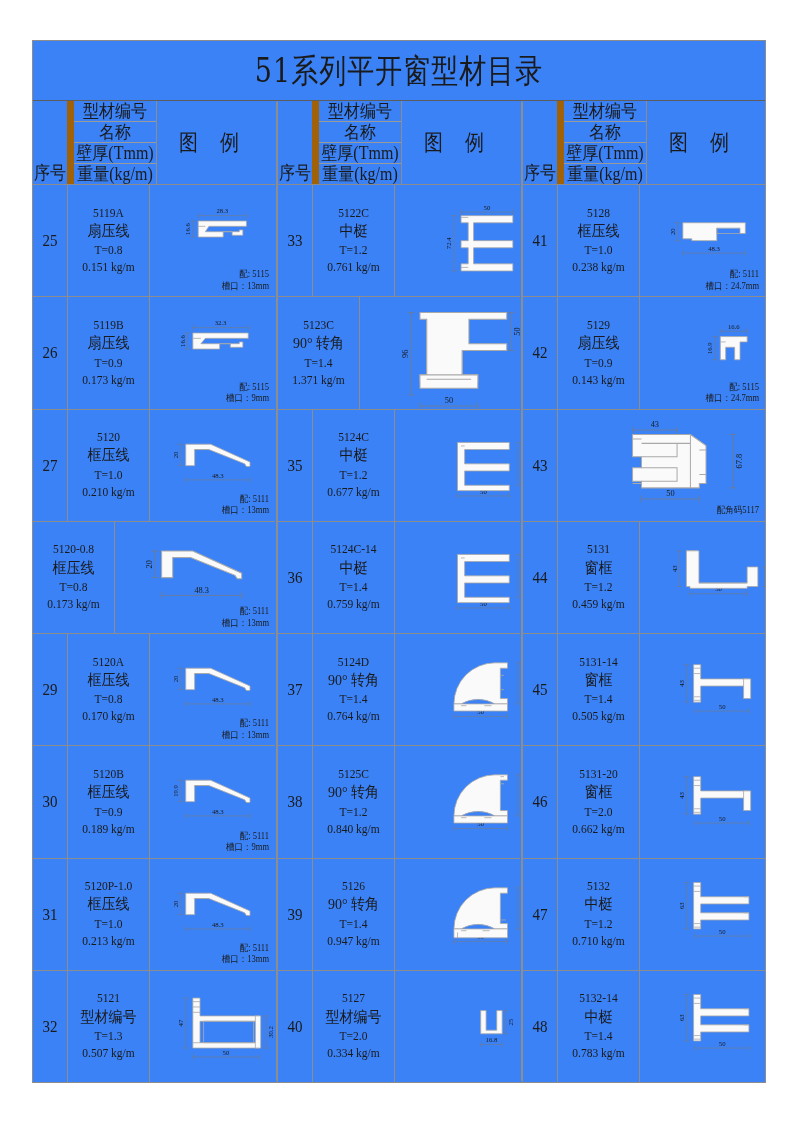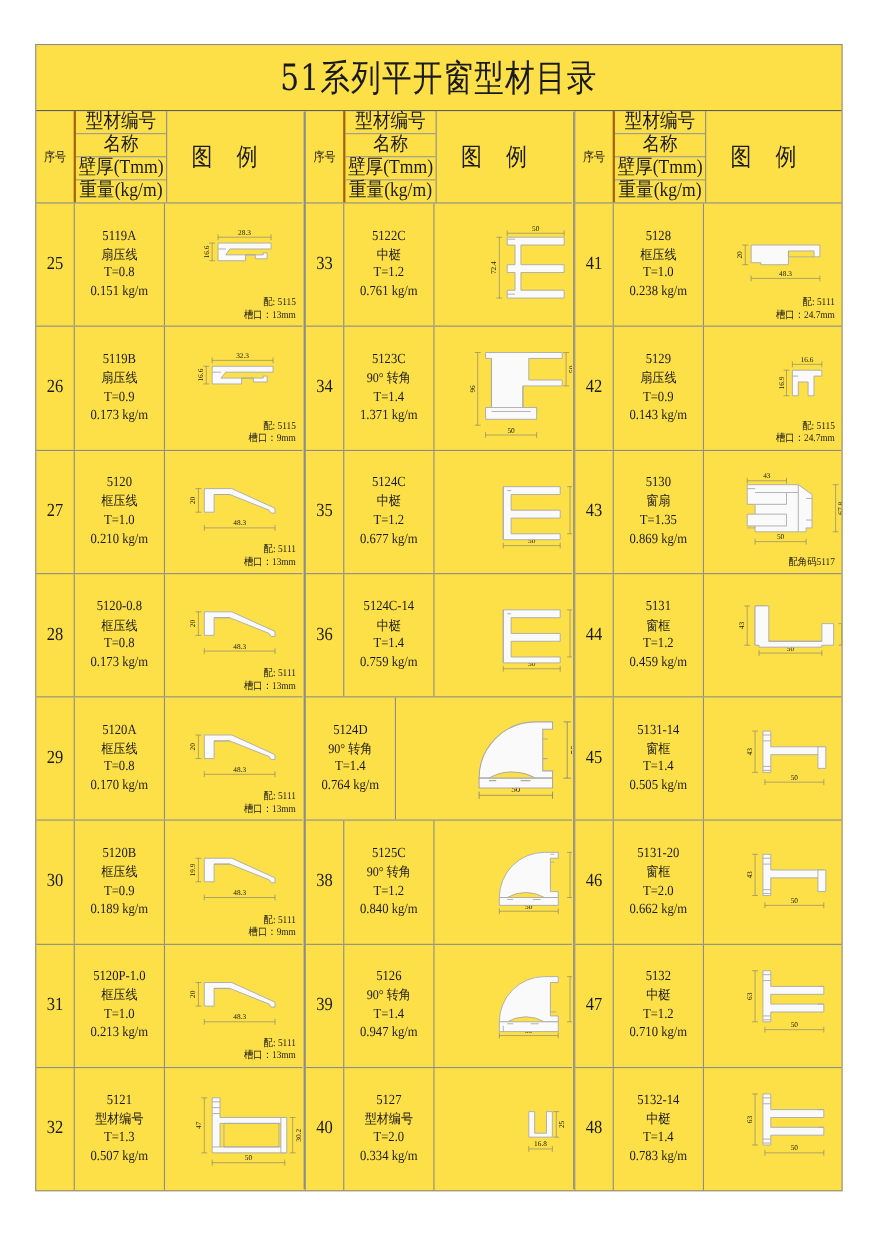--- a/index.html
+++ b/index.html
@@ -6,21 +6,21 @@
   body{
     width:800px;height:1131px;background:#ffffff;
     font-family:"Liberation Serif","DejaVu Serif",serif;
     color:#1a1a1a;-webkit-font-smoothing:none;
   }
   .page{position:relative;width:800px;height:1131px;overflow:hidden;}
 
   
   .frame{
     position:absolute;left:32px;top:40px;width:734px;height:1043px;
-    border:1px solid #8d8d8d;box-sizing:border-box;background:#fde047;
+    border:1px solid #8d8d8d;box-sizing:border-box;background:#3b82f6;
   }
   .title-band{
     height:60px;box-sizing:border-box;
     border-bottom:1.6px solid #5d5d5d;
     display:flex;align-items:center;justify-content:center;
   }
   .doc-title{
     font-size:27px;letter-spacing:1px;font-weight:400;
     font-family:"DejaVu Serif","Liberation Serif",serif;
     transform:scaleY(1.22);
@@ -28,23 +28,23 @@
 
   
   .panels{display:flex;height:981px;}
   .panel{flex:1 1 0;display:flex;flex-direction:column;}
   .panel + .panel{border-left:1px solid #8d8d8d;margin-left:2px;box-shadow:-2px 0 0 -1px #8d8d8d;}
   .panel.p1{width:244px;}
 
   
   .phead{display:flex;height:83px;border-bottom:1px solid #8d8d8d;}
   .h-seq{
-    width:34px;border-right:2px solid #a16207;
-    display:flex;align-items:center;justify-content:center;
-    font-size:10px;transform:none;
+    width:34px;border-right:7px solid #a16207;
+    display:flex;align-items:flex-end;justify-content:center;
+    font-size:16px;transform:none;
   }
   .h-seq span{transform:scaleY(1.15);display:inline-block;}
   .h-spec{
     width:82px;border-right:1px solid #8d8d8d;
     display:flex;flex-direction:column;
   }
   .h-spec div{
     flex:1 1 0;display:flex;align-items:center;justify-content:center;
     font-size:16px;line-height:1;
   }
@@ -65,21 +65,21 @@
     display:flex;align-items:center;justify-content:center;font-size:15px;
   }
   .c-seq span{transform:scaleY(1.12);display:inline-block;}
   .c-spec{
     width:82px;border-right:1px solid #8d8d8d;
     display:flex;flex-direction:column;align-items:center;justify-content:center;
     gap:2px;padding:2px 1px;box-sizing:border-box;
   }
   .c-spec i{font-style:normal;font-size:11.5px;line-height:1.32;white-space:nowrap;
             transform:scaleY(1.1);display:block;text-align:center;}
-  .c-spec i.cn{font-size:11px;}
+  .c-spec i.cn{font-size:14px;}
   .c-fig{flex:1 1 auto;position:relative;}
   .fig-wrap{position:absolute;inset:0;}
   .fig-wrap svg{position:absolute;left:0;top:0;width:100%;height:100%;}
   .note{
     position:absolute;right:6px;bottom:4px;text-align:right;
     font-size:8.5px;line-height:1.35;white-space:nowrap;color:#1a1a1a;margin-left:11px;
   }
   .note span{display:block;transform:scaleY(1.1);}
 </style>
 </head>
@@ -210,23 +210,20 @@
                     </g>
                   </svg>
                 </div>
                 <div class="note">
                   <span>配: 5111</span>
                   <span>槽口：13mm</span>
                 </div>
               </div>
             </div>
             <div class="row">
-              <div class="c-seq">
-                <span>28</span>
-              </div>
               <div class="c-spec">
                 <i>5120-0.8</i>
                 <i class="cn">框压线</i>
                 <i>T=0.8</i>
                 <i>0.173  kg/m</i>
               </div>
               <div class="c-fig">
                 <div class="fig-wrap">
                   <svg viewBox="0 0 140 100" preserveAspectRatio="xMidYMid meet">
                     <g transform="translate(22,20)">
@@ -432,23 +429,20 @@
                       <line x1="15" y1="74" x2="21" y2="74" stroke="#7a7a7a" stroke-width="0.6" fill="none"></line>
                       <text x="15" y="43" text-anchor="middle" font-size="7.5" fill="#1a1a1a" font-family="Liberation Serif,serif" transform="rotate(-90 15 43)">72.4</text>
     <path fill="#fafafa" stroke="#a9a9a9" stroke-width="0.9" d="M26 12 H84 V20 H40 V40 H84 V48 H40 V66 H84 V74 H26 V66 H34 V48 H26 V40 H34 V20 H26 Z"></path>
     <path stroke="#a9a9a9" stroke-width="0.9" fill="none" d="M26 14 H34 M26 70 H34"></path>
                     </g>
                   </svg>
                 </div>
               </div>
             </div>
             <div class="row">
-              <div class="c-seq">
-                <span>34</span>
-              </div>
               <div class="c-spec">
                 <i>5123C</i>
                 <i class="cn">90° 转角</i>
                 <i>T=1.4</i>
                 <i>1.371  kg/m</i>
               </div>
               <div class="c-fig">
                 <div class="fig-wrap">
                   <svg viewBox="0 0 140 100" preserveAspectRatio="xMidYMid meet">
                     <g transform="translate(30,8)">
@@ -525,20 +519,23 @@
                       <line x1="84" y1="67" x2="84" y2="73" stroke="#7a7a7a" stroke-width="0.6" fill="none"></line>
                       <text x="55" y="67.5" text-anchor="middle" font-size="7.5" fill="#1a1a1a" font-family="Liberation Serif,serif">50</text>
     <path fill="#fafafa" stroke="#a9a9a9" stroke-width="0.9" d="M26 10 H84 V18 H34 V34 H84 V42 H34 V58 H84 V64 H26 Z"></path>
     <path stroke="#a9a9a9" stroke-width="0.9" fill="none" d="M26 10 V64 M30 14 H34"></path>
                     </g>
                   </svg>
                 </div>
               </div>
             </div>
             <div class="row">
+              <div class="c-seq">
+                <span>37</span>
+              </div>
               <div class="c-spec">
                 <i>5124D</i>
                 <i class="cn">90° 转角</i>
                 <i>T=1.4</i>
                 <i>0.764  kg/m</i>
               </div>
               <div class="c-fig">
                 <div class="fig-wrap">
                   <svg viewBox="0 0 140 100" preserveAspectRatio="xMidYMid meet">
                     <g transform="translate(40,10)">
@@ -734,26 +731,20 @@
                 </div>
                 <div class="note">
                   <span>配: 5115</span>
                   <span>槽口：24.7mm</span>
                 </div>
               </div>
             </div>
             <div class="row">
               <div class="c-seq">
                 <span>43</span>
-              </div>
-              <div class="c-spec">
-                <i>5130</i>
-                <i class="cn">窗扇</i>
-                <i>T=1.35</i>
-                <i>0.869  kg/m</i>
               </div>
               <div class="c-fig">
                 <div class="fig-wrap">
                   <svg viewBox="0 0 140 100" preserveAspectRatio="xMidYMid meet">
                     <g transform="translate(18,8)">
     <line x1="26" y1="10" x2="66" y2="10" stroke="#7a7a7a" stroke-width="0.6" fill="none"></line>
                       <line x1="26" y1="7" x2="26" y2="13" stroke="#7a7a7a" stroke-width="0.6" fill="none"></line>
                       <line x1="66" y1="7" x2="66" y2="13" stroke="#7a7a7a" stroke-width="0.6" fill="none"></line>
                       <text x="46" y="7.5" text-anchor="middle" font-size="7.5" fill="#1a1a1a" font-family="Liberation Serif,serif">43</text>
                       <line x1="116" y1="14" x2="116" y2="62" stroke="#7a7a7a" stroke-width="0.6" fill="none"></line>

